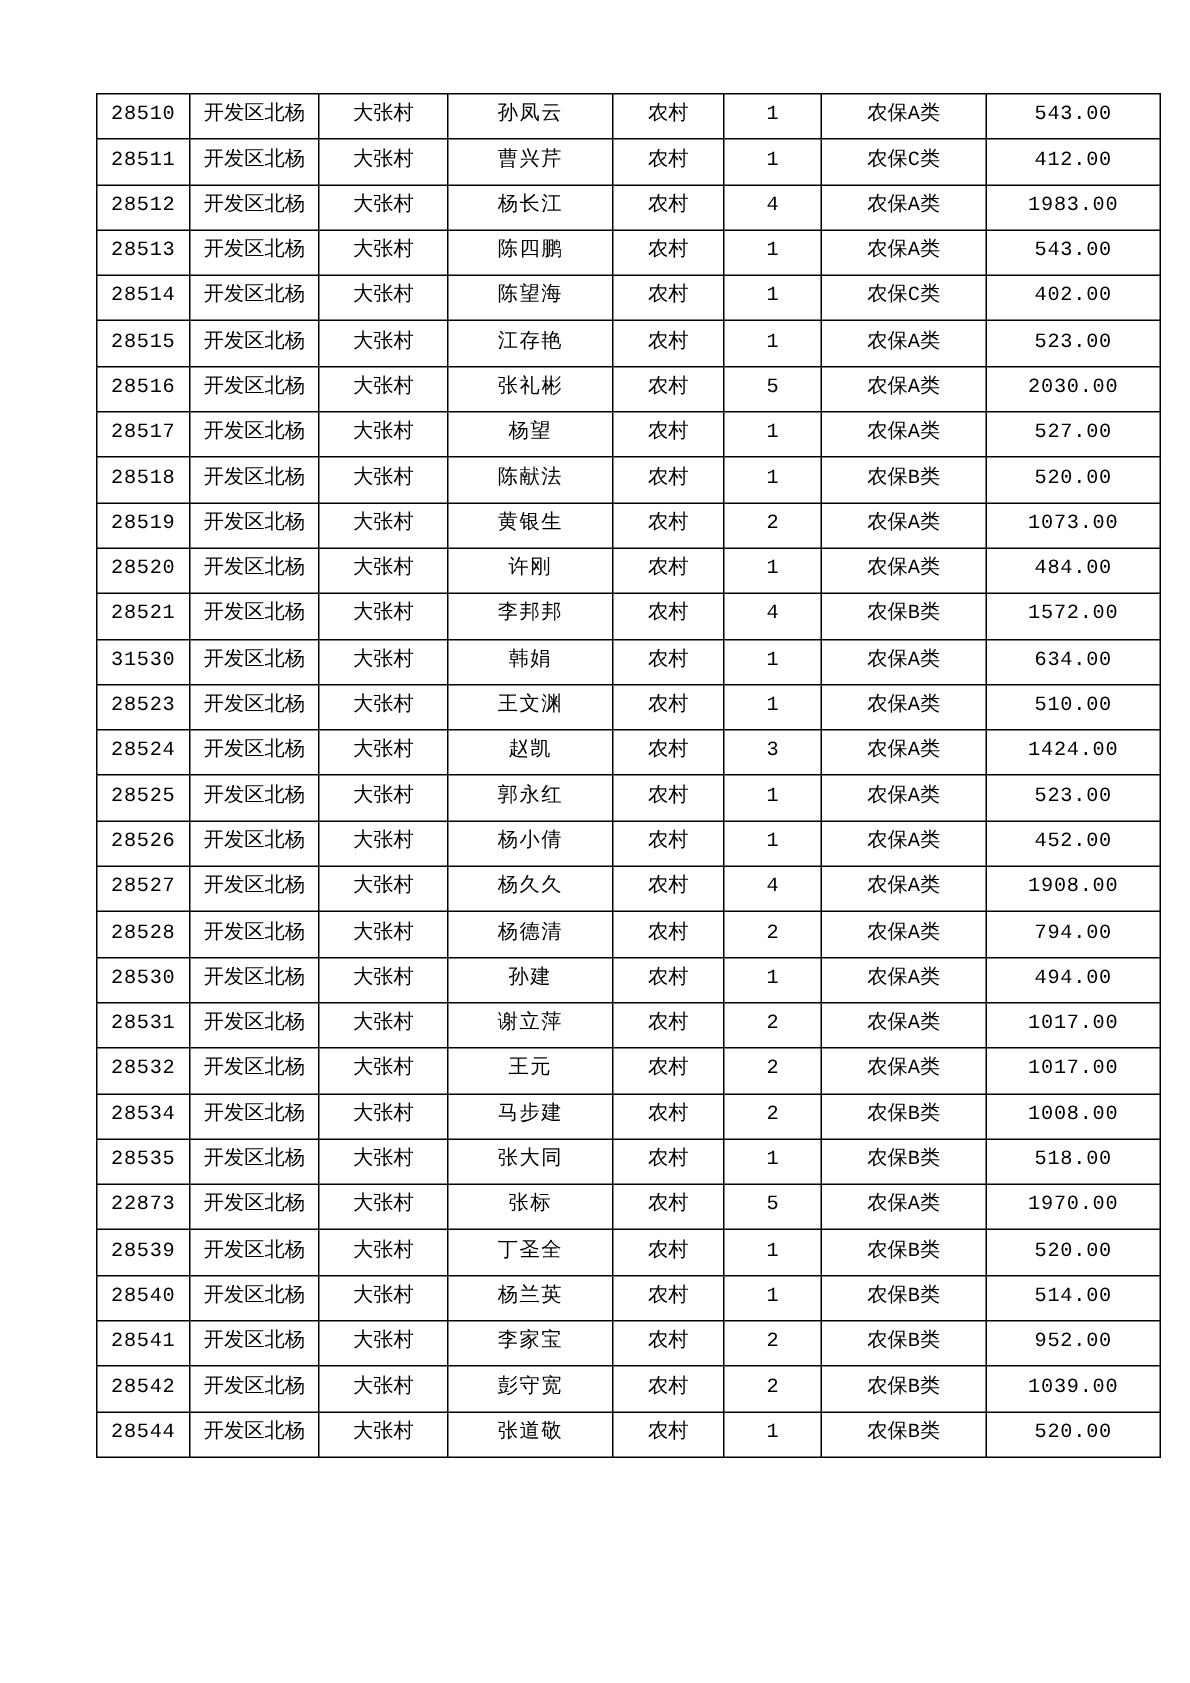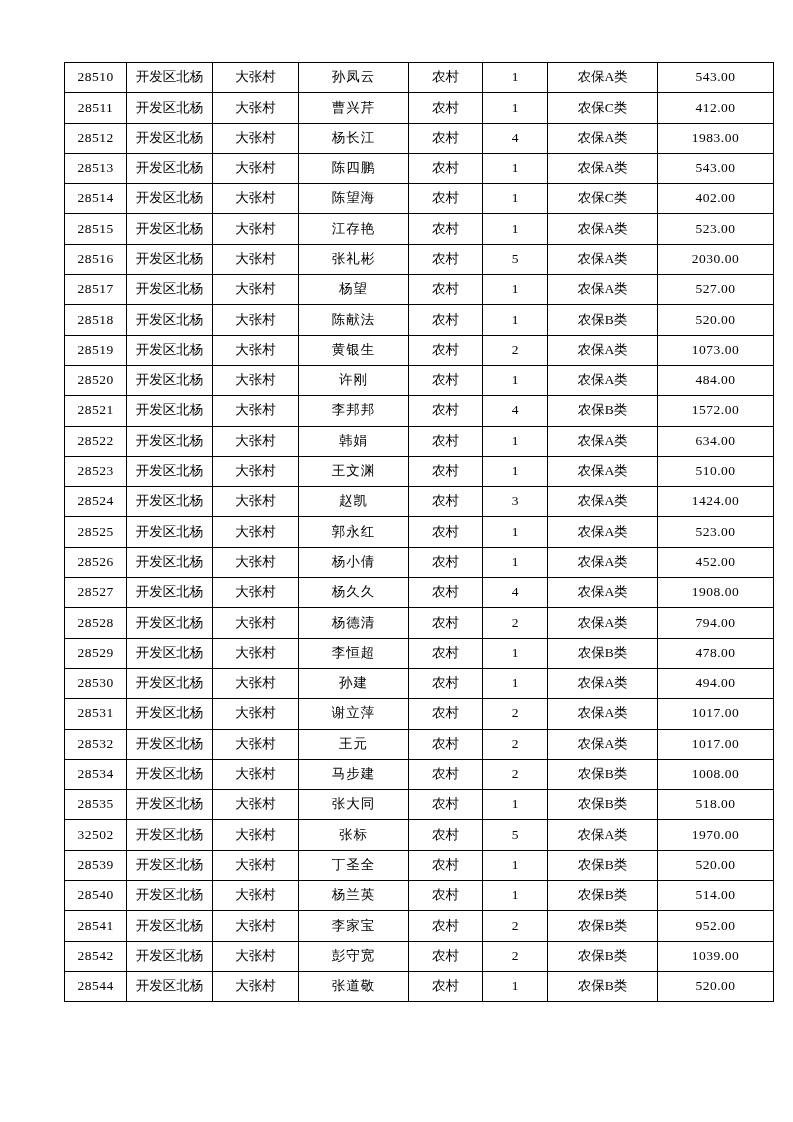--- a/index.html
+++ b/index.html
@@ -18,20 +18,21 @@
     width: 793px;
     height: 1122px;
     box-sizing: border-box;
     padding: 62px 60px 0 64px;
   }
   table.record-table {
     border-collapse: collapse;
     table-layout: fixed;
     width: 669px;
     margin: 0;
+    font-family: Liberation Mono, monospace;
   }
   table.record-table td {
     border: 1px solid #000000;
     height: 29.3px;
     padding: 0 2px;
     font-size: 13.5px;
     line-height: 1.1;
     text-align: center;
     vertical-align: middle;
     white-space: nowrap;
@@ -166,21 +167,21 @@
           <td class="c-id">28521</td>
           <td class="c-town">开发区北杨</td>
           <td class="c-village">大张村</td>
           <td class="c-name">李邦邦</td>
           <td class="c-type">农村</td>
           <td class="c-count">4</td>
           <td class="c-category">农保B类</td>
           <td class="c-amount">1572.00</td>
         </tr>
         <tr>
-          <td class="c-id">28522</td>
+          <td class="c-id">31530</td>
           <td class="c-town">开发区北杨</td>
           <td class="c-village">大张村</td>
           <td class="c-name">韩娟</td>
           <td class="c-type">农村</td>
           <td class="c-count">1</td>
           <td class="c-category">农保A类</td>
           <td class="c-amount">634.00</td>
         </tr>
         <tr>
           <td class="c-id">28523</td>
@@ -236,30 +237,20 @@
           <td class="c-id">28528</td>
           <td class="c-town">开发区北杨</td>
           <td class="c-village">大张村</td>
           <td class="c-name">杨德清</td>
           <td class="c-type">农村</td>
           <td class="c-count">2</td>
           <td class="c-category">农保A类</td>
           <td class="c-amount">794.00</td>
         </tr>
         <tr>
-          <td class="c-id">28529</td>
-          <td class="c-town">开发区北杨</td>
-          <td class="c-village">大张村</td>
-          <td class="c-name">李恒超</td>
-          <td class="c-type">农村</td>
-          <td class="c-count">1</td>
-          <td class="c-category">农保B类</td>
-          <td class="c-amount">478.00</td>
-        </tr>
-        <tr>
           <td class="c-id">28530</td>
           <td class="c-town">开发区北杨</td>
           <td class="c-village">大张村</td>
           <td class="c-name">孙建</td>
           <td class="c-type">农村</td>
           <td class="c-count">1</td>
           <td class="c-category">农保A类</td>
           <td class="c-amount">494.00</td>
         </tr>
         <tr>
@@ -296,21 +287,21 @@
           <td class="c-id">28535</td>
           <td class="c-town">开发区北杨</td>
           <td class="c-village">大张村</td>
           <td class="c-name">张大同</td>
           <td class="c-type">农村</td>
           <td class="c-count">1</td>
           <td class="c-category">农保B类</td>
           <td class="c-amount">518.00</td>
         </tr>
         <tr>
-          <td class="c-id">32502</td>
+          <td class="c-id">22873</td>
           <td class="c-town">开发区北杨</td>
           <td class="c-village">大张村</td>
           <td class="c-name">张标</td>
           <td class="c-type">农村</td>
           <td class="c-count">5</td>
           <td class="c-category">农保A类</td>
           <td class="c-amount">1970.00</td>
         </tr>
         <tr>
           <td class="c-id">28539</td>

